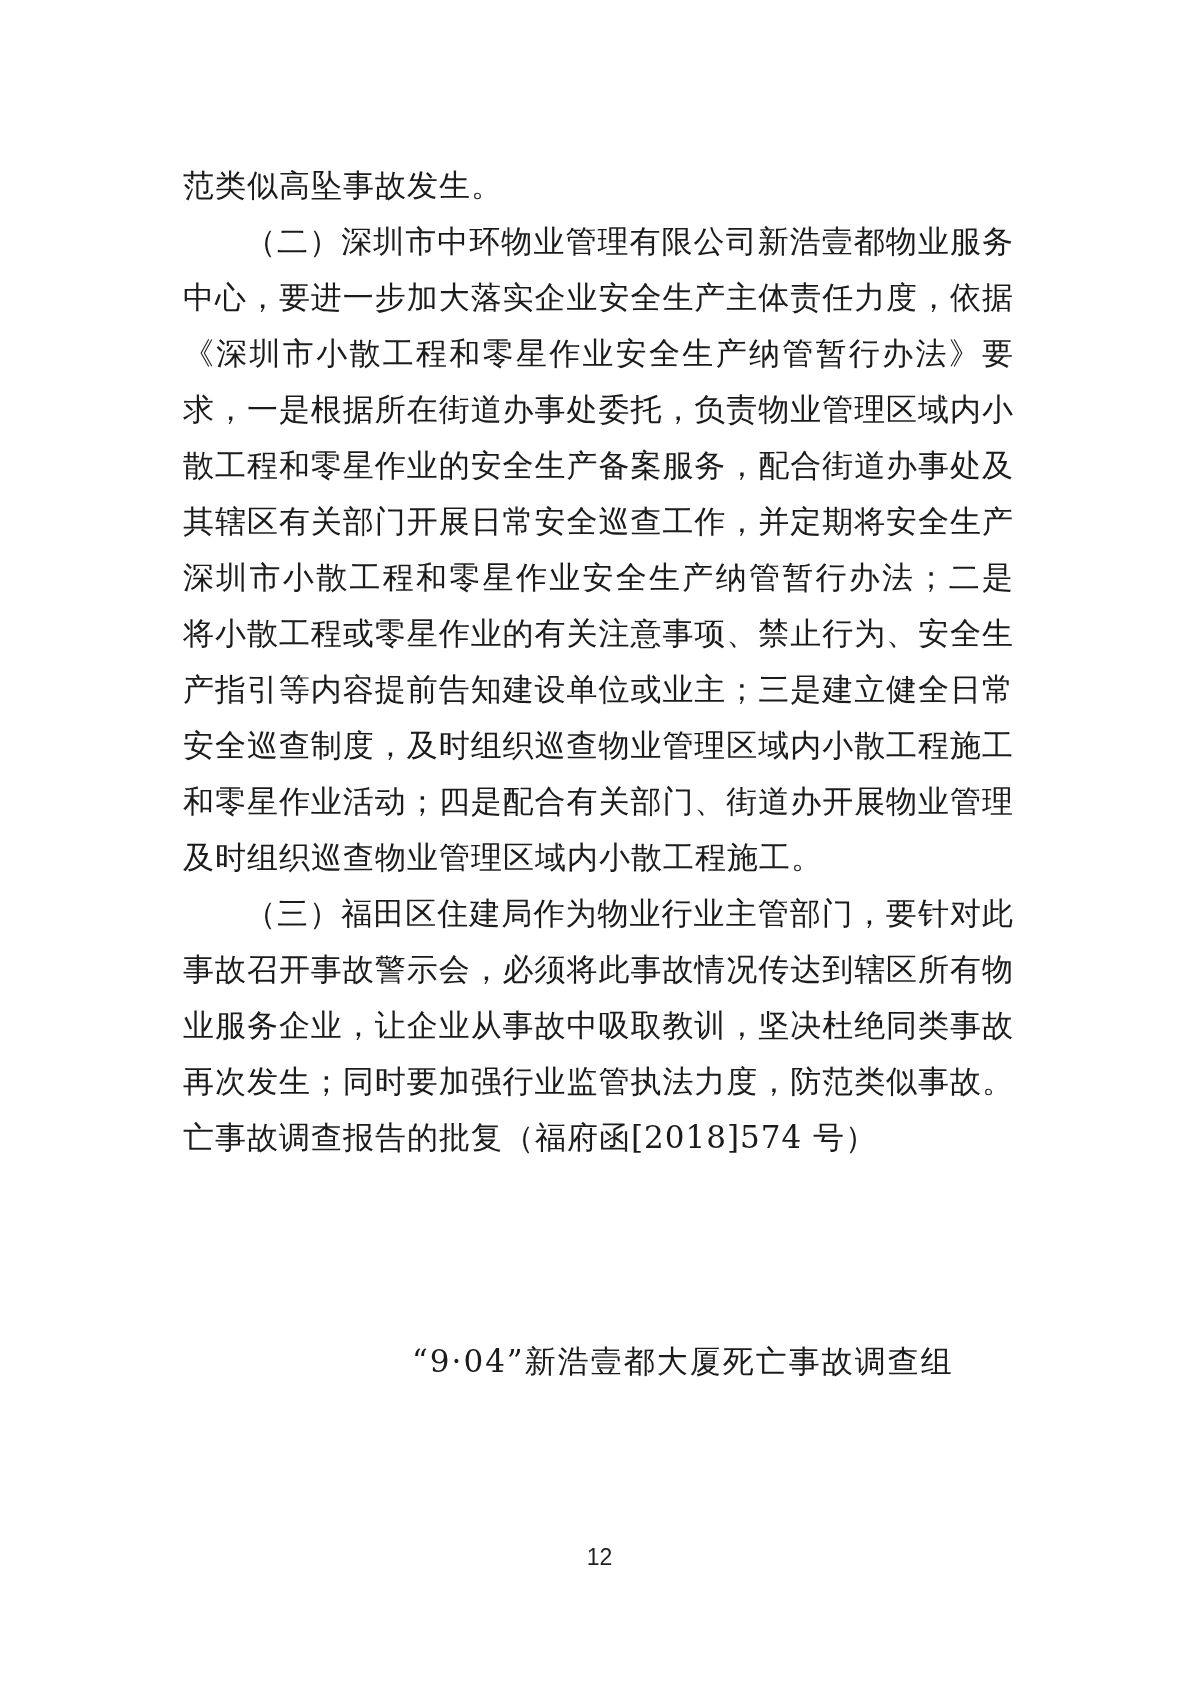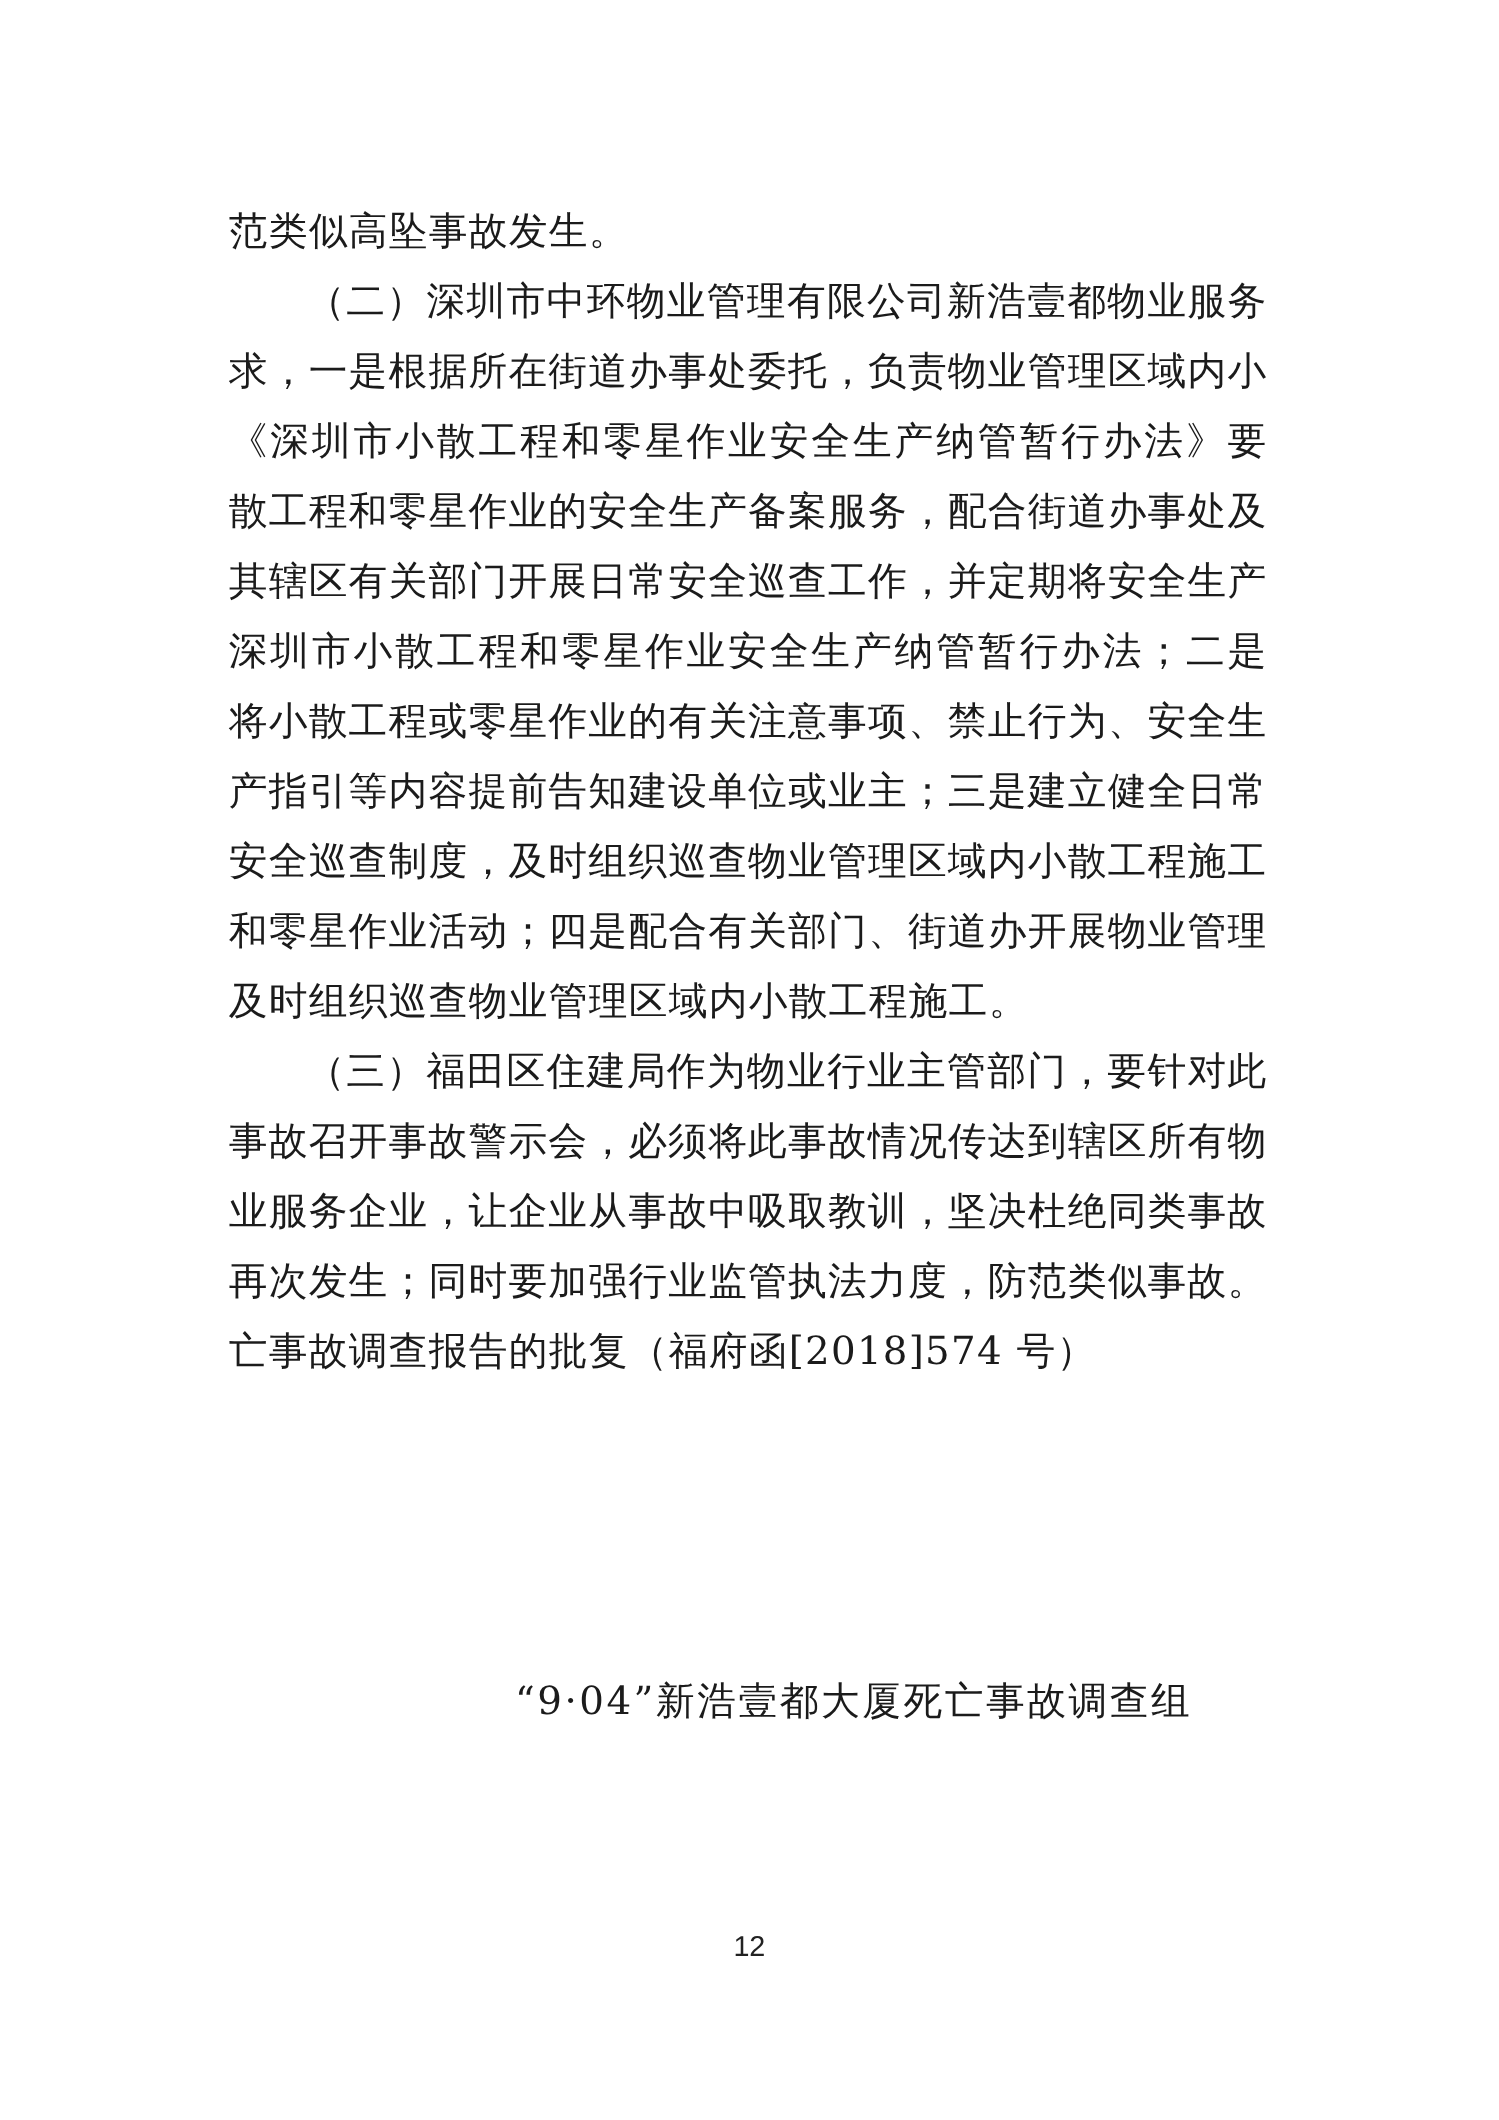--- a/index.html
+++ b/index.html
@@ -60,22 +60,23 @@
     color: #222222;
   }
 </style>
 </head>
 <body>
 
 <div class="page">
   <div class="body-text">
       <div class="line plain">范类似高坠事故发生。</div>
       <div class="line justify indent">（二）深圳市中环物业管理有限公司新浩壹都物业服务</div>
+      <div class="line justify">中心，要进一步加大落实企业安全生产主体责任力度，依据</div>
+      <div class="line justify">《深圳市小散工程和零星作业安全生产纳管暂行办法》要</div>
       <div class="line justify">求，一是根据所在街道办事处委托，负责物业管理区域内小</div>
-      <div class="line justify">《深圳市小散工程和零星作业安全生产纳管暂行办法》要</div>
       <div class="line justify">散工程和零星作业的安全生产备案服务，配合街道办事处及</div>
       <div class="line justify">其辖区有关部门开展日常安全巡查工作，并定期将安全生产</div>
       <div class="line justify">深圳市小散工程和零星作业安全生产纳管暂行办法；二是</div>
       <div class="line justify">将小散工程或零星作业的有关注意事项、禁止行为、安全生</div>
       <div class="line justify">产指引等内容提前告知建设单位或业主；三是建立健全日常</div>
       <div class="line justify">安全巡查制度，及时组织巡查物业管理区域内小散工程施工</div>
       <div class="line justify">和零星作业活动；四是配合有关部门、街道办开展物业管理</div>
       <div class="line plain">及时组织巡查物业管理区域内小散工程施工。</div>
       <div class="line justify indent">（三）福田区住建局作为物业行业主管部门，要针对此</div>
       <div class="line justify">事故召开事故警示会，必须将此事故情况传达到辖区所有物</div>

